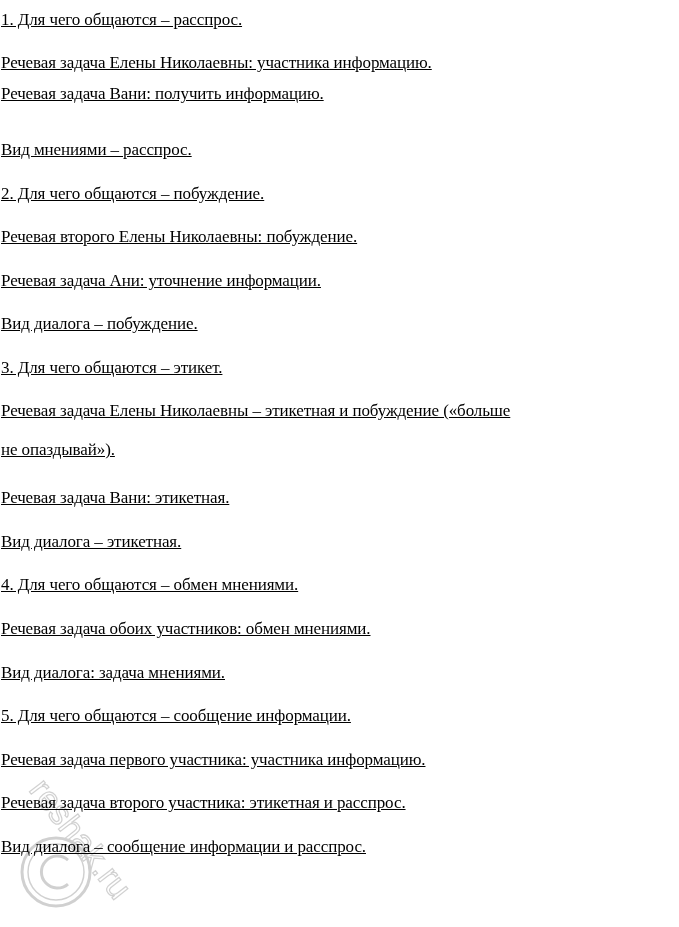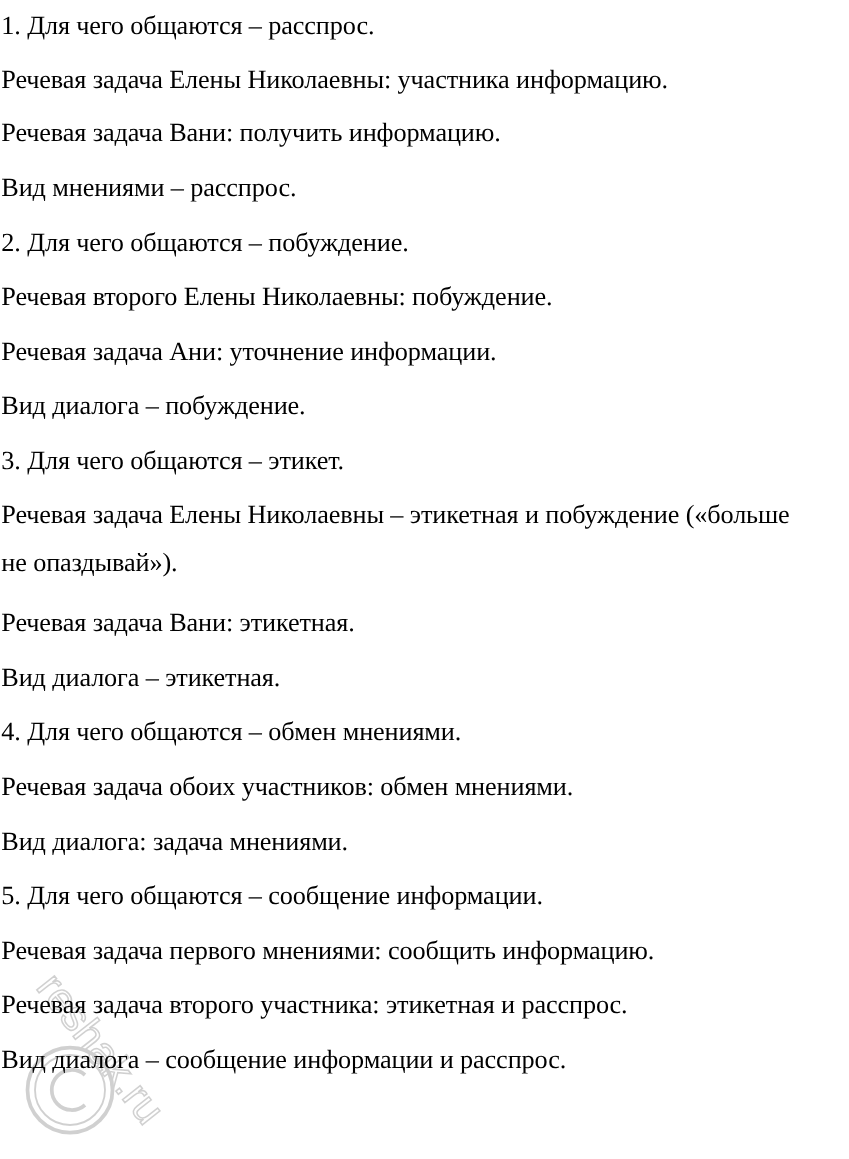--- a/index.html
+++ b/index.html
@@ -17,61 +17,62 @@
     }
     .doc {
       position: absolute;
       left: 0;
       top: 0;
       width: 679px;
     }
     .line {
       position: absolute;
       left: 1px;
-      font-size: 21px;
+      font-size: 17px;
       line-height: 24px;
       white-space: nowrap;
       letter-spacing: -0.1px;
+      text-decoration: underline;
     }
     .watermark {
       position: absolute;
       left: 8px;
       top: 760px;
       width: 170px;
       height: 160px;
       pointer-events: none;
       opacity: 0.18;
     }
   </style>
 </head>
 <body>
 
 <div class="doc">
   <div class="line" style="top:8px">1. Для чего общаются – расспрос.</div>
   <div class="line" style="top:51px">Речевая задача Елены Николаевны: участника информацию.</div>
-  <div class="line" style="top:94px">Речевая задача Вани: получить информацию.</div>
+  <div class="line" style="top:82px">Речевая задача Вани: получить информацию.</div>
   <div class="line" style="top:138px">Вид мнениями – расспрос.</div>
 
   <div class="line" style="top:182px">2. Для чего общаются – побуждение.</div>
   <div class="line" style="top:225px">Речевая второго Елены Николаевны: побуждение.</div>
   <div class="line" style="top:269px">Речевая задача Ани: уточнение информации.</div>
   <div class="line" style="top:312px">Вид диалога – побуждение.</div>
 
   <div class="line" style="top:356px">3. Для чего общаются – этикет.</div>
   <div class="line" style="top:399px">Речевая задача Елены Николаевны – этикетная и побуждение («больше</div>
   <div class="line" style="top:438px">не опаздывай»).</div>
   <div class="line" style="top:486px">Речевая задача Вани: этикетная.</div>
   <div class="line" style="top:530px">Вид диалога – этикетная.</div>
 
   <div class="line" style="top:573px">4. Для чего общаются – обмен мнениями.</div>
   <div class="line" style="top:617px">Речевая задача обоих участников: обмен мнениями.</div>
   <div class="line" style="top:661px">Вид диалога: задача мнениями.</div>
 
   <div class="line" style="top:704px">5. Для чего общаются – сообщение информации.</div>
-  <div class="line" style="top:748px">Речевая задача первого мнениями: сообщить информацию.</div>
+  <div class="line" style="top:748px">Речевая задача первого участника: участника информацию.</div>
   <div class="line" style="top:791px">Речевая задача второго участника: этикетная и расспрос.</div>
   <div class="line" style="top:835px">Вид диалога – сообщение информации и расспрос.</div>
 </div>
 
 <svg class="watermark" viewBox="0 0 170 160" xmlns="http://www.w3.org/2000/svg">
   <g>
     <circle cx="48" cy="112" r="34" fill="none" stroke="#000" stroke-width="3"></circle>
     <circle cx="48" cy="112" r="28" fill="none" stroke="#000" stroke-width="1.5"></circle>
     <path d="M60 100 A16 16 0 1 0 60 124" fill="none" stroke="#000" stroke-width="3"></path>
   </g>

